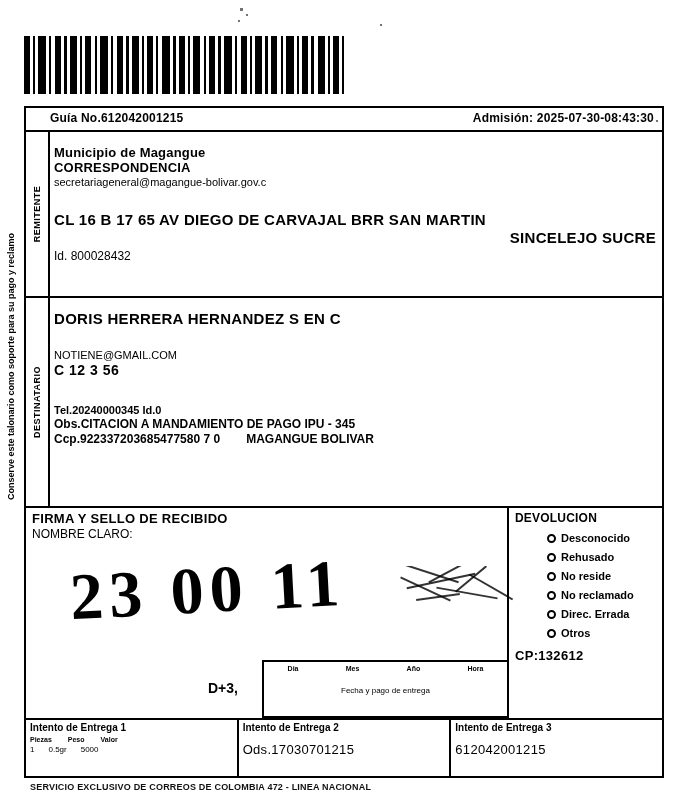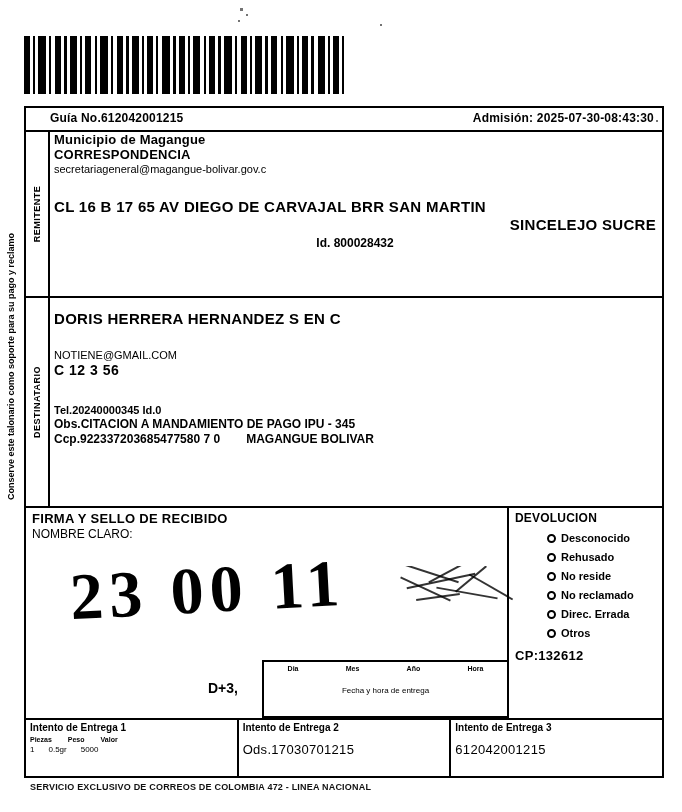--- a/index.html
+++ b/index.html
@@ -44,26 +44,26 @@
   .sidelabel{
     position:absolute;left:0;top:0;bottom:0;width:22px;
     border-right:2px solid #000;
     display:flex;align-items:center;justify-content:center;
   }
   .sidelabel span{
     transform:rotate(-90deg);
     white-space:nowrap;
     font-size:9px;font-weight:bold;letter-spacing:.5px;
   }
-  .blockbody{margin-left:22px;padding:0 6px;}
+  .blockbody{margin-left:22px;padding:13px 6px;}
 
   .l-bold{font-size:13px;font-weight:bold;line-height:15px;letter-spacing:.2px;}
   .l-small{font-size:11px;line-height:13px;}
   .l-big{font-size:15px;font-weight:bold;line-height:18px;letter-spacing:.3px;}
-  .l-mid{font-size:12px;font-weight:bold;line-height:15px;text-align:center;}
+  .l-mid{font-size:12px;font-weight:normal;line-height:15px;}
 
   
   .dest-body{margin-left:22px;padding:4px 6px;position:relative;height:100%;box-sizing:border-box;}
   .dest-name{font-size:15px;font-weight:bold;letter-spacing:.3px;margin-top:8px;}
   .dest-mail{font-size:11px;margin-top:22px;}
   .dest-doc{font-size:14px;font-weight:bold;margin-top:1px;letter-spacing:.5px;}
   .dest-tel{font-size:11px;font-weight:bold;margin-top:26px;}
   .dest-obs{font-size:12px;font-weight:bold;margin-top:1px;}
   .dest-ccp{font-size:12px;font-weight:bold;margin-top:1px;display:flex;gap:26px;}
 
@@ -281,21 +281,21 @@
         <div class="dplus">D+3,</div>
       </div>
 
       <div class="innerbox">
         <div class="hdr">
           <span>Dia</span>
           <span>Mes</span>
           <span>Año</span>
           <span>Hora</span>
         </div>
-        <div class="sub">Fecha y hora de entrega</div>
+        <div class="sub">Fecha y pago de entrega</div>
       </div>
 
       <div class="devol">
         <div class="devol-title">DEVOLUCION</div>
 
         <div class="opt">
           <span class="radio"></span>
           <span>Desconocido</span>
         </div>
         <div class="opt">

